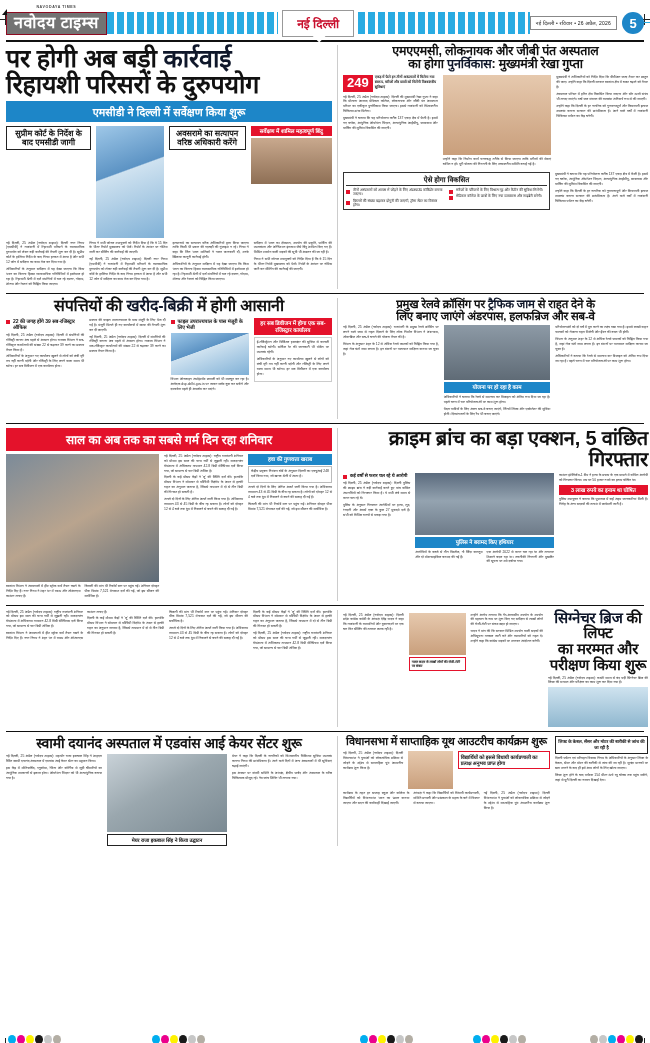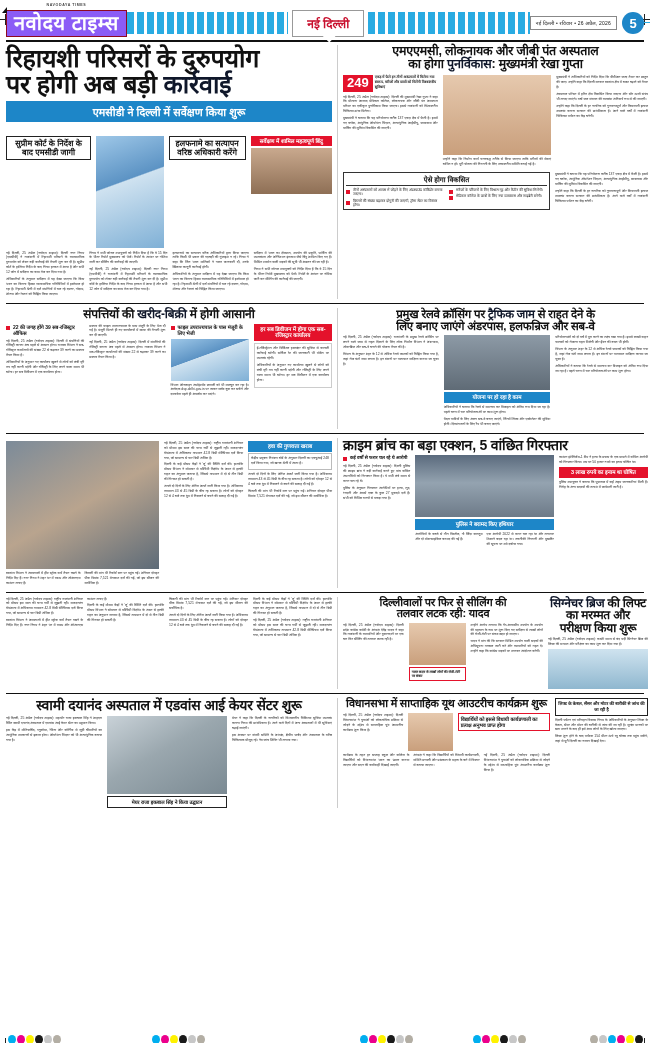--- a/index.html
+++ b/index.html
@@ -16,21 +16,21 @@
   .reg { position:absolute; width:11px; height:11px; }
   .reg:before,.reg:after { content:""; position:absolute; background:#222; }
   .reg:before { left:5px; top:0; width:1px; height:11px; }
   .reg:after  { top:5px; left:0; height:1px; width:11px; }
 
   
   .masthead { display:flex; align-items:center; height:30px; margin-top:8px; gap:0; }
   .logo-wrap { position:relative; flex:0 0 auto; }
   .logo-tag { font-size:3.6px; letter-spacing:.6px; color:#444; text-align:center;
               font-weight:bold; position:absolute; top:-7px; left:0; right:0; }
-  .logo { background:#8b5cf6; color:#fff; font-weight:bold; font-size:20px;
+  .logo { background:#737373; color:#fff; font-weight:bold; font-size:16px;
           padding:2px 7px 3px; letter-spacing:.5px; line-height:1;
           border:1px solid #8e0a20; position:relative; }
   .logo:before { content:""; position:absolute; left:-5px; top:-4px;
                  border-left:5px solid transparent; border-bottom:6px solid #111; }
   .bars { flex:1 1 auto; height:22px; background:
       repeating-linear-gradient(90deg,#29abe2 0 7px, #fff 7px 10px); }
   .city-tab { position:relative; flex:0 0 auto; border:1px solid #999; background:#fff;
               padding:3px 14px 4px; margin:0 4px; }
   .city-tab span { color:#c8102e; font-weight:bold; font-size:12px; }
   .city-tab:after { content:""; position:absolute; left:50%; margin-left:-6px; bottom:-7px;
@@ -111,34 +111,34 @@
     <div class="bars"></div>
     <div class="dateline">नई दिल्ली • रविवार • 26 अप्रैल, 2026</div>
     <div class="pageno">5</div>
   </div>
   <div class="rule"></div>
 
   <div class="cols" style="margin-top:3px">
 
     <div style="width:326px">
       <div class="hl" style="font-size:25px">
-        <div>रिहायशी परिसरों के दुरुपयोग</div>
         <div>
           <span>पर होगी अब बड़ी </span><span class="blue">कार्रवाई</span>
         </div>
+        <div>रिहायशी परिसरों के दुरुपयोग</div>
       </div>
       <div class="banner-blue" style="margin-top:3px">एमसीडी ने दिल्ली में सर्वेक्षण किया शुरू</div>
 
-      <div class="cols" style="margin-top:14px;align-items:flex-start">
+      <div class="cols" style="margin-top:4px;align-items:flex-start">
         <div style="width:86px">
           <div class="subhead-box">सुप्रीम कोर्ट के निर्देश के बाद एमसीडी जागी</div>
         </div>
         <div class="photo imgbuild" style="width:68px;height:112px"></div>
         <div style="width:78px">
-          <div class="subhead-box">हलफनामे का सत्यापन वरिष्ठ अधिकारी करेंगे</div>
+          <div class="subhead-box">अवसरामे का सत्यापन वरिष्ठ अधिकारी करेंगे</div>
         </div>
         <div style="width:82px">
           <div class="boxhead-red">सर्वेक्षण में शामिल महत्वपूर्ण बिंदु</div>
           <div class="photo imgwarm" style="height:46px;margin-top:2px"></div>
         </div>
       </div>
 
       <div class="cols" style="margin-top:3px">
         <div class="body-text" style="width:80px">
           <p>नई दिल्ली, 25 अप्रैल (नवोदय टाइम्स): दिल्ली नगर निगम (एमसीडी) ने राजधानी में रिहायशी परिसरों के व्यावसायिक दुरुपयोग को लेकर बड़ी कार्रवाई की तैयारी शुरू कर दी है। सुप्रीम कोर्ट के हालिया निर्देश के बाद निगम हरकत में आया है और सभी 12 जोन में सर्वेक्षण का काम तेज कर दिया गया है।</p>
@@ -212,21 +212,21 @@
         </div>
       </div>
     </div>
   </div>
 
   <div class="sep"></div>
 
   <div class="cols">
 
     <div style="width:326px">
-      <div class="hl" style="font-size:12px;text-align:center">
+      <div class="hl" style="font-size:16px;text-align:center">
         <span>संपत्तियों की </span><span class="blue">खरीद-बिक्री</span><span> में होगी आसानी</span>
       </div>
       <div class="cols" style="margin-top:3px;align-items:flex-start">
         <div style="width:80px">
           <div class="bullet">22 की जगह होंगे 39 सब-रजिस्ट्रार ऑफिस</div>
           <div class="body-text" style="margin-top:3px">
             <p>नई दिल्ली, 25 अप्रैल (नवोदय टाइम्स): दिल्ली में संपत्तियों की रजिस्ट्री कराना अब पहले से आसान होगा। राजस्व विभाग ने सब-रजिस्ट्रार कार्यालयों की संख्या 22 से बढ़ाकर 39 करने का प्रस्ताव तैयार किया है।</p>
             <p>अधिकारियों के अनुसार नए कार्यालय खुलने से लोगों को लंबी दूरी तय नहीं करनी पड़ेगी और रजिस्ट्री के लिए लगने वाला समय भी घटेगा। हर सब डिवीजन में एक कार्यालय होगा।</p>
           </div>
         </div>
@@ -282,20 +282,21 @@
         </div>
       </div>
     </div>
   </div>
 
   <div class="sep"></div>
 
   <div class="cols">
 
     <div style="width:326px">
+      <div class="banner-red">साल का अब तक का सबसे गर्म दिन रहा शनिवार</div>
 
       <div class="cols" style="margin-top:3px;align-items:flex-start">
         <div style="width:155px">
           <div class="photo imgcrowd" style="height:128px;background:linear-gradient(150deg,#7c8b99,#b9a48e 50%,#5d6b78)"></div>
           <div class="body-text" style="margin-top:2px;columns:2">
             <p>स्वास्थ्य विभाग ने अस्पतालों में हीट स्ट्रोक वार्ड तैयार रखने के निर्देश दिए हैं। नगर निगम ने शहर भर में प्याऊ और ओआरएस काउंटर लगाए हैं।</p>
             <p>बिजली की मांग भी रिकॉर्ड स्तर पर पहुंच गई। शनिवार दोपहर पीक डिमांड 7,521 मेगावाट दर्ज की गई, जो इस सीजन की सर्वाधिक है।</p>
           </div>
         </div>
         <div class="body-text" style="width:80px">
@@ -312,21 +313,21 @@
             <p>अगले दो दिनों के लिए ऑरेंज अलर्ट जारी किया गया है। अधिकतम तापमान 43 से 45 डिग्री के बीच रह सकता है। लोगों को दोपहर 12 से 4 बजे तक धूप में निकलने से बचने की सलाह दी गई है।</p>
             <p>बिजली की मांग भी रिकॉर्ड स्तर पर पहुंच गई। शनिवार दोपहर पीक डिमांड 7,521 मेगावाट दर्ज की गई, जो इस सीजन की सर्वाधिक है।</p>
           </div>
         </div>
       </div>
     </div>
 
     <div class="vsep"></div>
 
     <div style="width:305px">
-      <div class="hl" style="font-size:14px;text-align:left">क्राइम ब्रांच का बड़ा एक्शन, 5 वांछित गिरफ्तार</div>
+      <div class="hl" style="font-size:20px;text-align:right">क्राइम ब्रांच का बड़ा एक्शन, 5 वांछित गिरफ्तार</div>
       <div class="cols" style="margin-top:3px;align-items:flex-start">
         <div style="width:68px">
           <div class="bullet" style="font-size:4.6px">कई वर्षों से फरार चल रहे थे आरोपी</div>
           <div class="body-text" style="margin-top:3px">
             <p>नई दिल्ली, 25 अप्रैल (नवोदय टाइम्स): दिल्ली पुलिस की क्राइम ब्रांच ने बड़ी कार्रवाई करते हुए पांच वांछित अपराधियों को गिरफ्तार किया है। ये सभी लंबे समय से फरार चल रहे थे।</p>
             <p>पुलिस के अनुसार गिरफ्तार आरोपियों पर हत्या, लूट, रंगदारी और आर्म्स एक्ट के कुल 27 मुकदमे दर्ज हैं। सभी को विभिन्न राज्यों से पकड़ा गया है।</p>
           </div>
         </div>
         <div style="width:140px">
           <div class="photo imgcrowd" style="height:62px"></div>
@@ -366,41 +367,37 @@
         </div>
       </div>
     </div>
 
     <div class="vsep"></div>
 
     <div style="width:305px">
       <div class="cols" style="align-items:flex-start">
 
         <div style="width:200px">
-          <div class="hl" style="font-size:11px;text-align:center">
-            <div>दिल्लीवालों पर फिर से सीलिंग की</div>
-            <div>तलवार लटक रही: यादव</div>
-          </div>
           <div class="cols" style="margin-top:3px;align-items:flex-start">
             <div class="body-text" style="width:62px">
               <p>नई दिल्ली, 25 अप्रैल (नवोदय टाइम्स): दिल्ली प्रदेश कांग्रेस कमेटी के अध्यक्ष देवेंद्र यादव ने कहा कि राजधानी के व्यापारियों और दुकानदारों पर एक बार फिर सीलिंग की तलवार लटक रही है।</p>
             </div>
             <div style="width:58px">
               <div class="photo imgface" style="height:42px"></div>
               <div style="border:1px solid #e4122b;font-size:3.4px;line-height:1.3;padding:2px;font-weight:bold;margin-top:2px">गलत कदम से लाखों लोगों की रोजी-रोटी पर संकट</div>
             </div>
             <div class="body-text" style="width:74px">
               <p>उन्होंने आरोप लगाया कि गैर-आवासीय उपयोग के उपयोग की पहचान के नाम पर शुरू किए गए सर्वेक्षण से लाखों लोगों की रोजी-रोटी पर संकट खड़ा हो जाएगा।</p>
               <p>यादव ने मांग की कि सरकार मिश्रित उपयोग वाली सड़कों की अधिसूचना तत्काल जारी करे और व्यापारियों को राहत दे। उन्होंने कहा कि कांग्रेस सड़कों पर उतरकर आंदोलन करेगी।</p>
             </div>
           </div>
         </div>
 
         <div style="width:100px">
-          <div class="hl" style="font-size:12px;text-align:center">
+          <div class="hl" style="font-size:15px;text-align:center">
             <div>
               <span class="blue">सिग्नेचर ब्रिज</span><span> की लिफ्ट</span>
             </div>
             <div>का मरम्मत और</div>
             <div>परीक्षण किया शुरू</div>
           </div>
           <div class="body-text" style="margin-top:3px">
             <p>नई दिल्ली, 25 अप्रैल (नवोदय टाइम्स): काफी समय से बंद पड़ी सिग्नेचर ब्रिज की लिफ्ट की मरम्मत और परीक्षण का काम शुरू कर दिया गया है।</p>
           </div>
           <div class="photo imgbridge" style="height:40px;margin-top:2px"></div>

